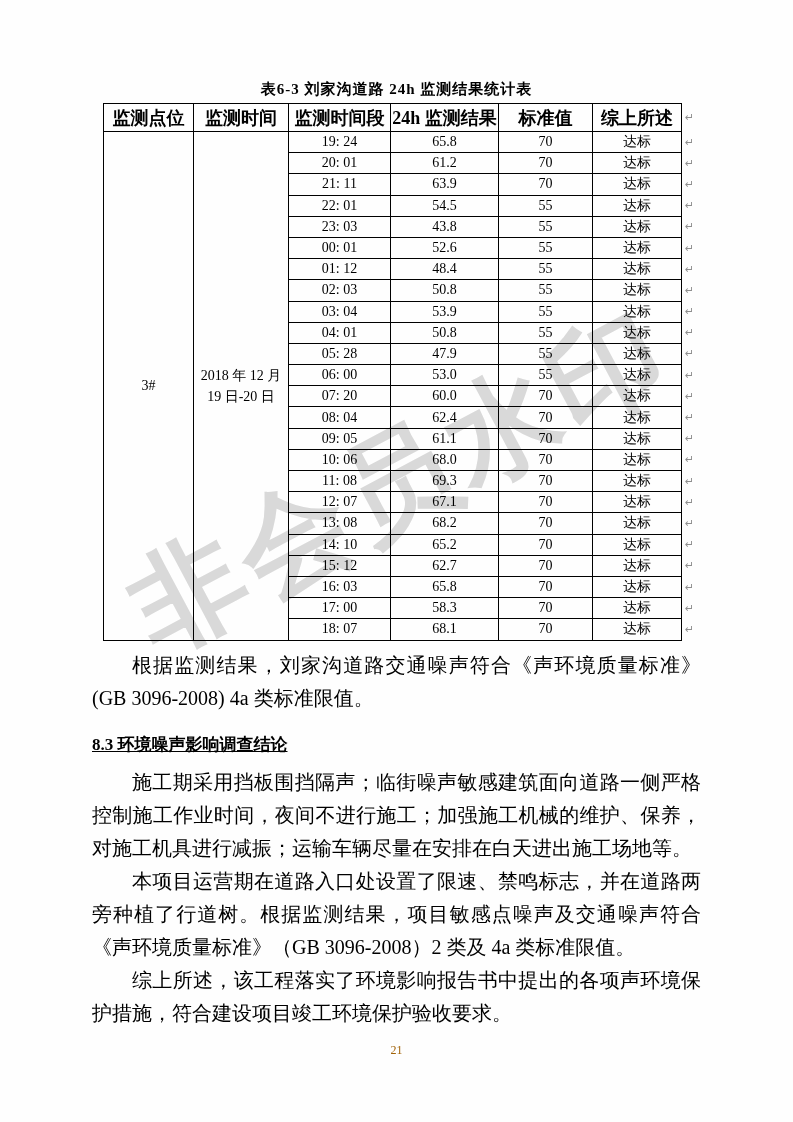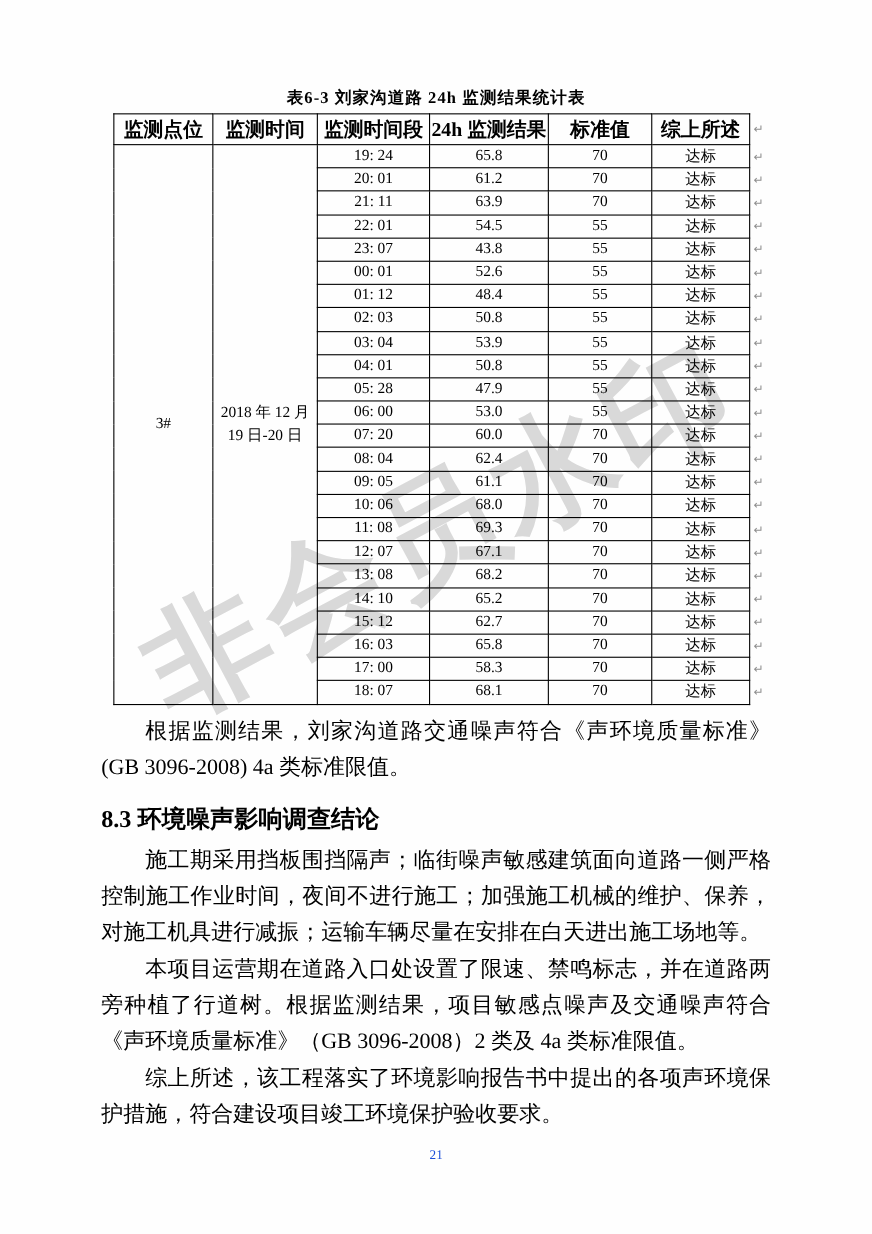--- a/index.html
+++ b/index.html
@@ -68,32 +68,33 @@
     margin: 0 92px;
     font-size: 20px;
     line-height: 33px;
     text-align: justify;
     text-justify: inter-ideograph;
   }
   .indent { text-indent: 2em; }
   .para-after-table { margin-top: 8px; }
   .section-heading {
     margin: 13px 92px 5px 92px;
-    font-size: 22px;
+    font-size: 17px;
     font-weight: 700;
     line-height: 33px;
+    text-decoration: underline;
   }
   .page-number {
     position: absolute;
     bottom: 64px;
     left: 0;
     width: 100%;
     text-align: center;
     font-size: 12px;
-    color: #1d4ed8;
+    color: #a16207;
   }
 </style>
 </head>
 <body>
 
 <div class="page">
 
   <div class="watermark">非会员水印</div>
 
   <div class="content">
@@ -148,21 +149,21 @@
             <td class="rowmark">↵</td>
           </tr>
           <tr>
             <td>22: 01</td>
             <td>54.5</td>
             <td>55</td>
             <td>达标</td>
             <td class="rowmark">↵</td>
           </tr>
           <tr>
-            <td>23: 07</td>
+            <td>23: 03</td>
             <td>43.8</td>
             <td>55</td>
             <td>达标</td>
             <td class="rowmark">↵</td>
           </tr>
           <tr>
             <td>00: 01</td>
             <td>52.6</td>
             <td>55</td>
             <td>达标</td>

